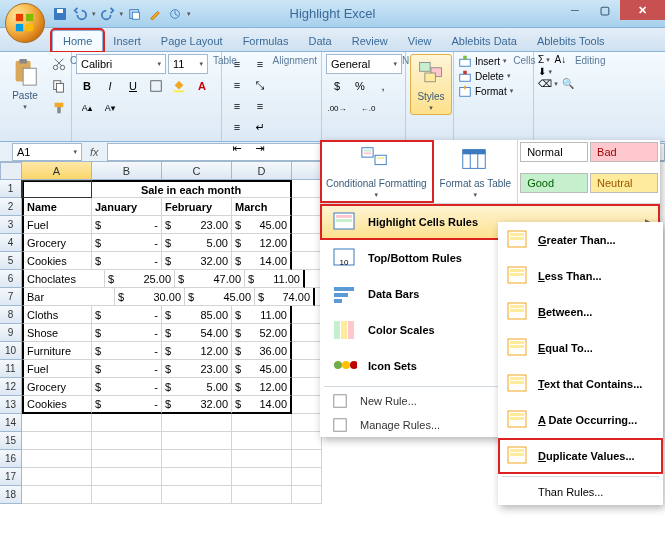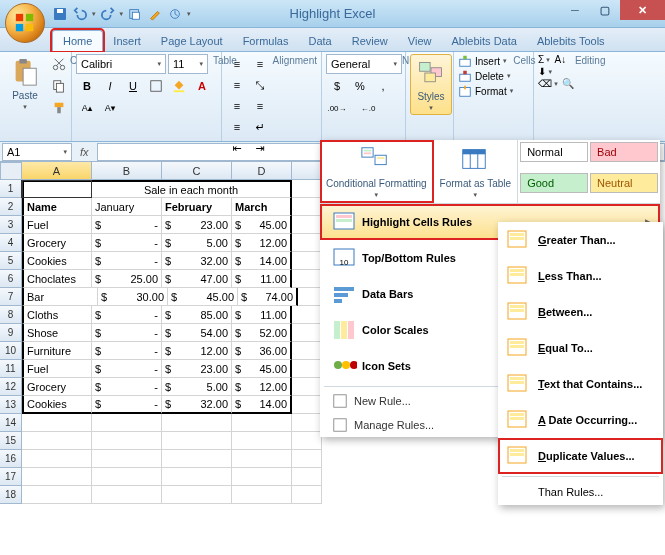--- a/index.html
+++ b/index.html
@@ -22,21 +22,21 @@
 .group-body{flex:1;display:flex;gap:2px;align-items:flex-start}
 .group-label{font-size:10px;color:#5a7a99;text-align:left;padding:1px 0}
 .bigbtn{display:flex;flex-direction:column;align-items:center;width:42px;padding:2px;gap:2px;font-size:10px;color:#3a5a7a}
 .bigbtn .ico{width:32px;height:32px;display:flex;align-items:center;justify-content:center}
 .stackcol{display:flex;flex-direction:column;gap:2px;justify-content:center}
 .smbtn{width:22px;height:20px;display:flex;align-items:center;justify-content:center;border:1px solid transparent}
 .combo{height:20px;background:#fff;border:1px solid #a0b8d0;font-size:11px;padding:1px 4px;display:flex;align-items:center;justify-content:space-between}
 .tri{font-size:7px;color:#555}
 .styles-btn{background:linear-gradient(#fef5d8,#fde08a);border:1px solid #e0b040;border-radius:3px}
 .namebox-row{height:20px;background:#e8f0f8;display:flex;align-items:center;border-bottom:1px solid #a0b8d0}
-.namebox{width:70px;height:18px;background:#fff;border:1px solid #a0b8d0;margin-left:2px;font-size:11px;padding:0 4px;display:flex;align-items:center}
+.namebox{width:70px;height:18px;background:#fff;border:1px solid #a0b8d0;margin-left:12px;font-size:11px;padding:0 4px;display:flex;align-items:center}
 .fx{margin:0 8px;font-style:italic;color:#555}
 .fxbar{flex:1;height:18px;background:#fff;border:1px solid #a0b8d0}
 .grid-wrap{display:flex;position:relative}
 .corner{width:22px;height:18px;background:#e8eef5;border:1px solid #a0b8d0}
 .colhdr{display:flex}
 .ch{height:18px;background:linear-gradient(#f4f8fc,#dde8f3);border-right:1px solid #a0b8d0;border-bottom:1px solid #a0b8d0;text-align:center;font-size:11px;color:#333;display:flex;align-items:center;justify-content:center}
 .ch.sel{background:linear-gradient(#fde9a8,#f9d56a)}
 .rh{width:22px;height:18px;background:linear-gradient(#f4f8fc,#dde8f3);border-right:1px solid #a0b8d0;border-bottom:1px solid #a0b8d0;text-align:center;font-size:10px;color:#333;display:flex;align-items:center;justify-content:center}
 .cell{height:18px;border-right:1px solid #d4d4d4;border-bottom:1px solid #d4d4d4;font-size:11px;padding:0 3px;display:flex;align-items:center;background:#fff}
 .cell.sel{outline:2px solid #333;outline-offset:-1px}
@@ -45,21 +45,21 @@
 .money .sym{width:10px}
 .money .val{flex:1;text-align:right}
 .popup{position:absolute;left:320px;top:140px;width:340px;background:#fff;box-shadow:2px 3px 8px rgba(0,0,0,.3);z-index:50}
 .popup-row{display:flex}
 .popup-big{display:flex;flex-direction:column;align-items:center;padding:4px 6px;gap:2px;font-size:10px;color:#3a5a7a;border-right:1px solid #d0d8e0}
 .popup-big .ico{width:32px;height:32px}
 .popup-big.hl{outline:2px solid #d22;outline-offset:-2px}
 .stylebox{flex:1;padding:2px;display:grid;grid-template-columns:1fr 1fr;gap:2px}
 .swatch{height:20px;border:1px solid #bbb;padding:2px 6px;font-size:11px;display:flex;align-items:center}
 .menu{border-top:1px solid #d0d8e0}
-.menu-item{height:36px;display:flex;align-items:center;gap:4px;padding:0 10px;position:relative}
+.menu-item{height:36px;display:flex;align-items:center;gap:10px;padding:0 10px;position:relative}
 .menu-item.hl{outline:2px solid #d22;outline-offset:-2px;background:linear-gradient(#fef5d8,#fde08a)}
 .menu-item .mico{width:28px;height:24px;display:flex;align-items:center;justify-content:center}
 .menu-item .arrow{position:absolute;right:8px;font-size:9px;color:#666}
 .menu-sep{height:1px;background:#d0d8e0;margin:2px 4px}
 .menu-item.small{height:24px;font-size:11px;color:#333}
 .menu-item.small .mico{width:20px;height:18px}
 .submenu{position:absolute;left:498px;top:222px;width:165px;background:#fff;box-shadow:2px 3px 8px rgba(0,0,0,.3);z-index:60}
 .sub-item{height:36px;display:flex;align-items:center;gap:8px;padding:0 8px;font-size:11px}
 .sub-item.hl{outline:2px solid #d22;outline-offset:-2px}
 .sub-item .mico{width:24px;height:22px}
@@ -332,27 +332,27 @@
         <div class="ch" style="width: 70px;">B</div>
         <div class="ch" style="width: 70px;">C</div>
         <div class="ch" style="width: 60px;">D</div>
         <div class="ch" style="width: 30px;"></div>
       </div>
   </div>
   <div id="rows">
       <div class="tbl-row">
         <div class="rh">1</div>
         <div class="cell sel" style="width: 70px; border-top: 2px solid rgb(0, 0, 0); border-left: 2px solid rgb(0, 0, 0);"></div>
-        <div class="cell" style="width: 200px; font-weight: normal; justify-content: center; border-top: 2px solid rgb(0, 0, 0); border-right: 2px solid rgb(0, 0, 0);">Sale in each month</div>
+        <div class="cell" style="width: 200px; font-weight: bold; justify-content: center; border-top: 2px solid rgb(0, 0, 0); border-right: 2px solid rgb(0, 0, 0);">Sale in each month</div>
         <div class="cell" style="width: 30px;"></div>
       </div>
       <div class="tbl-row">
         <div class="rh">2</div>
         <div class="cell" style="width: 70px; font-weight: bold; border-left: 2px solid rgb(0, 0, 0);">Name</div>
-        <div class="cell" style="width: 70px; font-weight: normal;">January</div>
+        <div class="cell" style="width: 70px; font-weight: bold;">January</div>
         <div class="cell" style="width: 70px; font-weight: bold;">February</div>
         <div class="cell" style="width: 60px; font-weight: bold; border-right: 2px solid rgb(0, 0, 0);">March</div>
         <div class="cell" style="width: 30px;"></div>
       </div>
       <div class="tbl-row">
         <div class="rh">3</div>
         <div class="cell" style="width: 70px; border-left: 2px solid rgb(0, 0, 0);">Fuel</div>
         <div class="cell money" style="width: 70px;">
           <span class="sym">$</span>
           <span class="val">-</span>
@@ -396,38 +396,38 @@
           <span class="val">32.00</span>
         </div>
         <div class="cell money" style="width: 60px; border-right: 2px solid rgb(0, 0, 0);">
           <span class="sym">$</span>
           <span class="val">14.00</span>
         </div>
         <div class="cell" style="width: 30px;"></div>
       </div>
       <div class="tbl-row">
         <div class="rh">6</div>
-        <div class="cell" style="width: 70px; border-left: 2px solid rgb(0, 0, 0);">Choclates</div>
+        <div class="cell" style="width: 83px; border-left: 2px solid rgb(0, 0, 0);">Choclates</div>
         <div class="cell money" style="width: 70px;">
           <span class="sym">$</span>
           <span class="val">25.00</span>
         </div>
         <div class="cell money" style="width: 70px;">
           <span class="sym">$</span>
           <span class="val">47.00</span>
         </div>
         <div class="cell money" style="width: 60px; border-right: 2px solid rgb(0, 0, 0);">
           <span class="sym">$</span>
           <span class="val">11.00</span>
         </div>
         <div class="cell" style="width: 30px;"></div>
       </div>
       <div class="tbl-row">
         <div class="rh">7</div>
-        <div class="cell" style="width: 76px; border-left: 2px solid rgb(0, 0, 0);">Bar</div>
+        <div class="cell" style="width: 93px; border-left: 2px solid rgb(0, 0, 0);">Bar</div>
         <div class="cell money" style="width: 70px;">
           <span class="sym">$</span>
           <span class="val">30.00</span>
         </div>
         <div class="cell money" style="width: 70px;">
           <span class="sym">$</span>
           <span class="val">45.00</span>
         </div>
         <div class="cell money" style="width: 60px; border-right: 2px solid rgb(0, 0, 0);">
           <span class="sym">$</span>

